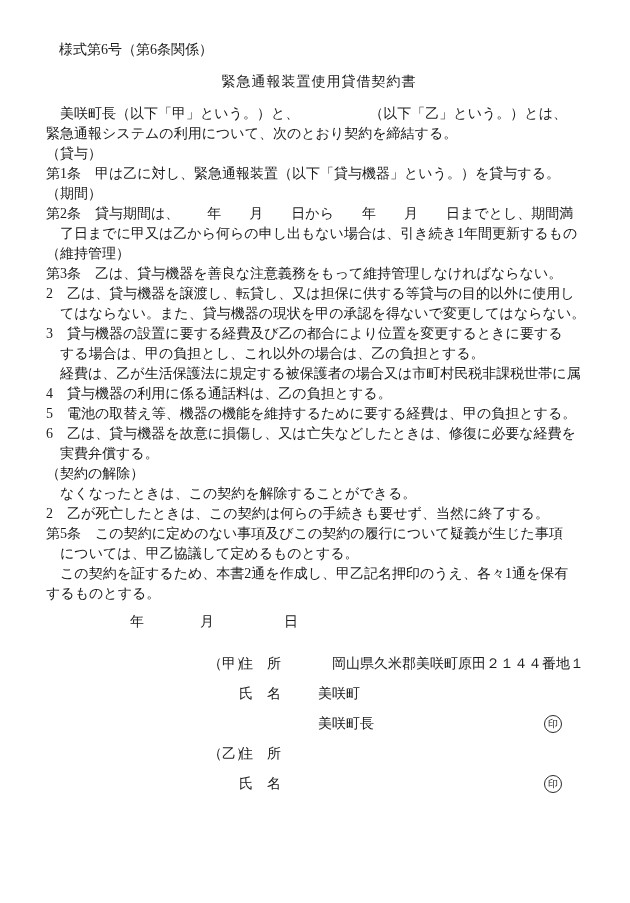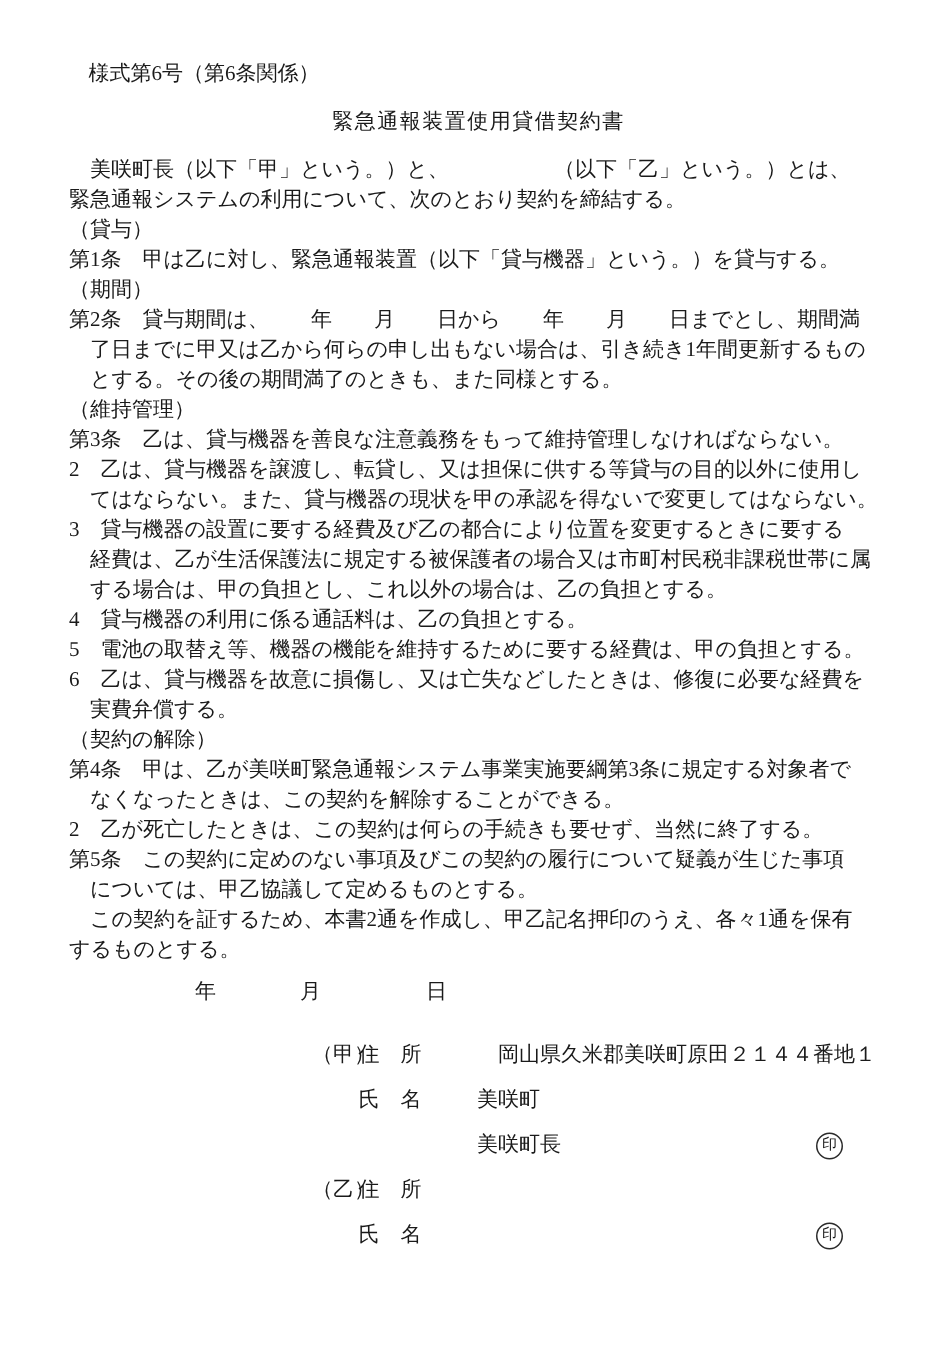--- a/index.html
+++ b/index.html
@@ -80,34 +80,32 @@
   <h1 class="doc-title">緊急通報装置使用貸借契約書</h1>
 
   <div class="contract-body">
       <div class="line">　美咲町長（以下「甲」という。）と、　　　　　（以下「乙」という。）とは、</div>
       <div class="line">緊急通報システムの利用について、次のとおり契約を締結する。</div>
       <div class="line">（貸与）</div>
       <div class="line">第1条　甲は乙に対し、緊急通報装置（以下「貸与機器」という。）を貸与する。</div>
       <div class="line">（期間）</div>
       <div class="line">第2条　貸与期間は、　　年　　月　　日から　　年　　月　　日までとし、期間満</div>
       <div class="line">　了日までに甲又は乙から何らの申し出もない場合は、引き続き1年間更新するもの</div>
-      <div class="line">　とする。その後の期間満了のときも、また同様とする。</div>
       <div class="line">（維持管理）</div>
       <div class="line">第3条　乙は、貸与機器を善良な注意義務をもって維持管理しなければならない。</div>
       <div class="line">2　乙は、貸与機器を譲渡し、転貸し、又は担保に供する等貸与の目的以外に使用し</div>
       <div class="line">　てはならない。また、貸与機器の現状を甲の承認を得ないで変更してはならない。</div>
       <div class="line">3　貸与機器の設置に要する経費及び乙の都合により位置を変更するときに要する</div>
+      <div class="line">　する場合は、甲の負担とし、これ以外の場合は、乙の負担とする。</div>
       <div class="line">　経費は、乙が生活保護法に規定する被保護者の場合又は市町村民税非課税世帯に属</div>
-      <div class="line">　する場合は、甲の負担とし、これ以外の場合は、乙の負担とする。</div>
       <div class="line">4　貸与機器の利用に係る通話料は、乙の負担とする。</div>
       <div class="line">5　電池の取替え等、機器の機能を維持するために要する経費は、甲の負担とする。</div>
       <div class="line">6　乙は、貸与機器を故意に損傷し、又は亡失などしたときは、修復に必要な経費を</div>
       <div class="line">　実費弁償する。</div>
       <div class="line">（契約の解除）</div>
-      <div class="line">第4条　甲は、乙が美咲町緊急通報システム事業実施要綱第3条に規定する対象者で</div>
       <div class="line">　なくなったときは、この契約を解除することができる。</div>
       <div class="line">2　乙が死亡したときは、この契約は何らの手続きも要せず、当然に終了する。</div>
       <div class="line">第5条　この契約に定めのない事項及びこの契約の履行について疑義が生じた事項</div>
       <div class="line">　については、甲乙協議して定めるものとする。</div>
       <div class="line gap">　この契約を証するため、本書2通を作成し、甲乙記名押印のうえ、各々1通を保有</div>
       <div class="line">するものとする。</div>
     </div>
 
   <div class="date-line">　　　　　　年　　　　月　　　　　日</div>
 

